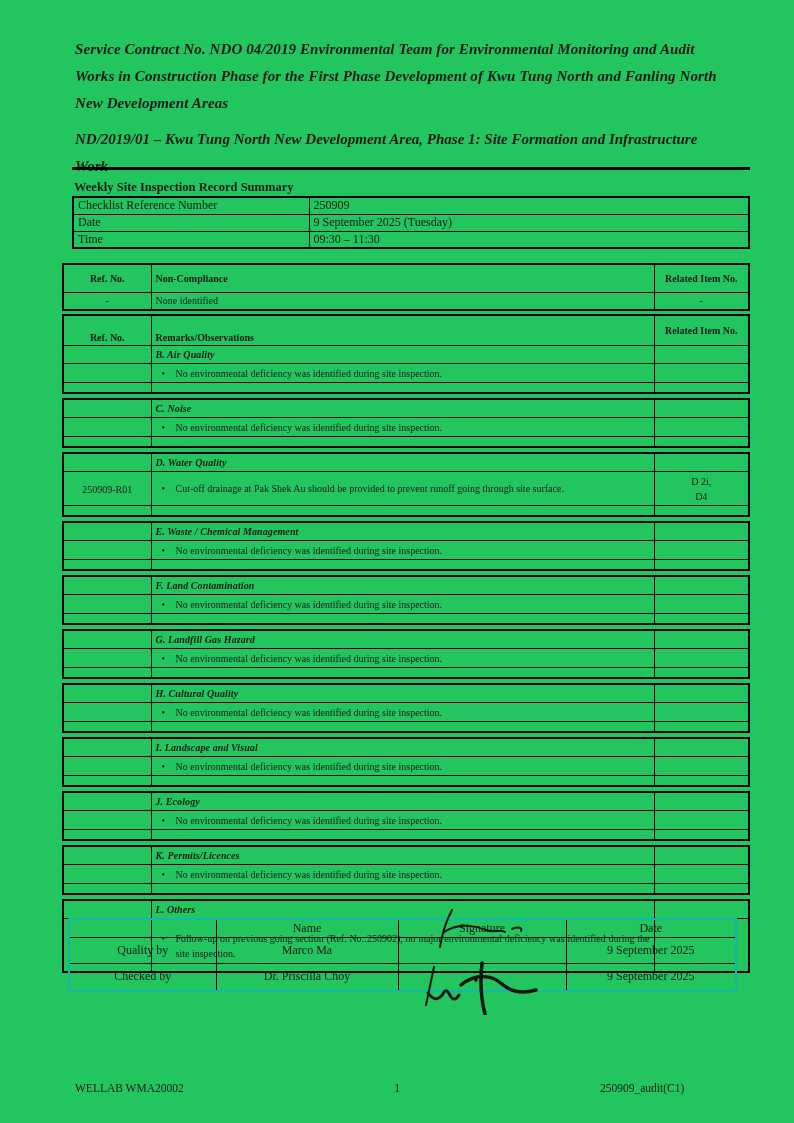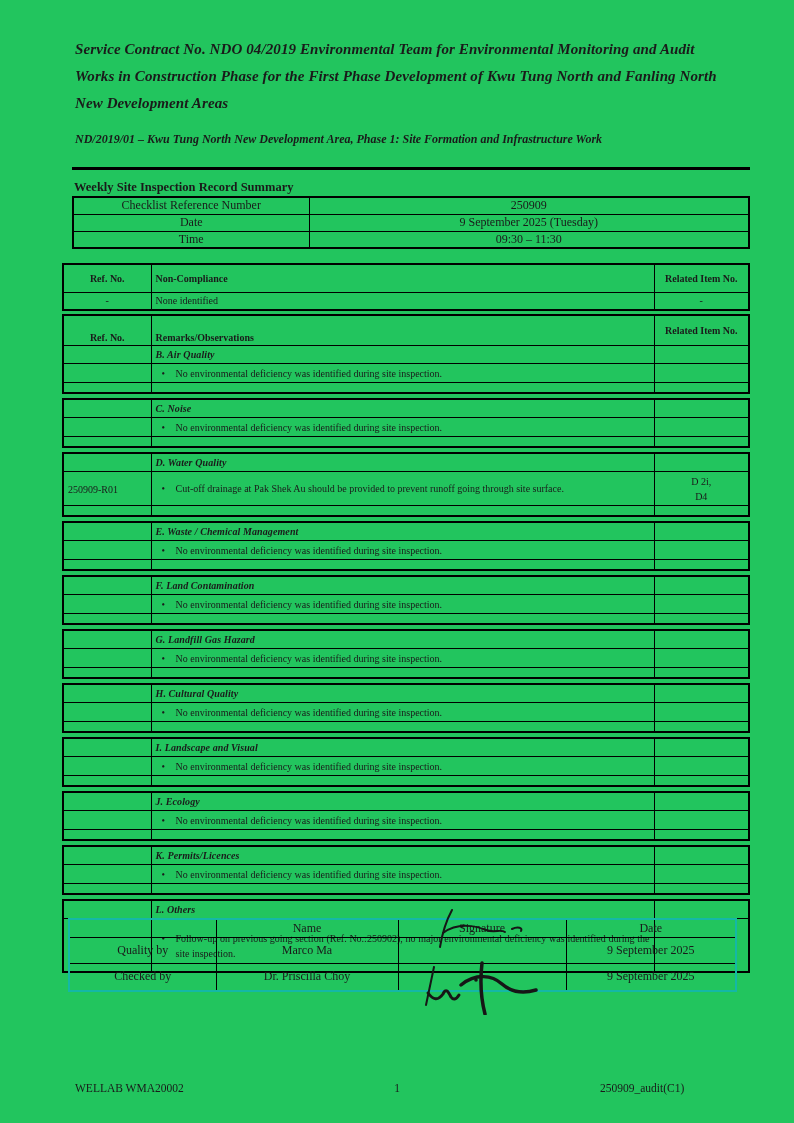--- a/index.html
+++ b/index.html
@@ -14,38 +14,38 @@
     overflow:hidden;
   }
   
   .doc-header { position:absolute; left:75px; top:36px; width:648px; }
   .doc-title {
     font-size:15px; font-weight:bold; font-style:italic;
     line-height:27px; letter-spacing:0.1px;
   }
   .doc-subtitle {
     margin-top:9px;
-    font-size:12px; font-weight:bold; font-style:italic;
+    font-size:15px; font-weight:bold; font-style:italic;
     line-height:27px;
   }
   .header-rule {
     position:absolute; left:72px; top:167px; width:678px; height:2.5px;
     background:#000;
   }
   
   .summary-heading {
     position:absolute; left:74px; top:180px;
     font-size:12.5px; font-weight:bold;
   }
   .summary-table {
     position:absolute; left:72px; top:196px; width:678px;
     border-collapse:collapse; font-size:12px;
   }
   .summary-table td {
-    border:1px solid #000; height:17px; padding:0 4px; vertical-align:middle;text-align:center;
+    border:1px solid #000; height:17px; padding:0 4px; vertical-align:middle;
   }
   .summary-table { border:2px solid #000; }
   .summary-table td.lbl { width:236px; }
   
   .main-wrap { position:absolute; left:62px; top:263px; width:686px; }
   table.block {
     width:100%; border-collapse:collapse; table-layout:fixed;
     font-size:10px; border:2px solid #000;
   }
   table.block td { border:1px solid #000; padding:1px 4px; vertical-align:middle; }
@@ -64,21 +64,21 @@
   .sec-title {
     font-weight:bold; font-style:italic; letter-spacing:0.1px;margin-left:37px;
   }
   .bullet-row td { height:18px; vertical-align:top; }
   .bullet-cell {
     position:relative; padding-left:24px !important; text-align:justify;
     line-height:15px; padding-top:2px !important;
   }
   .bullet-cell::before { content:"\2022"; position:absolute; left:10px; }
   .tall .bullet-cell { padding-top:12px !important; padding-bottom:10px !important; }
-  .ref-cell { vertical-align:top; padding-top:4px !important; }
+  .ref-cell { text-align:center; vertical-align:top; padding-top:4px !important; }
   .related-cell { text-align:center; white-space:pre-line; vertical-align:top; padding-top:2px !important; line-height:15px; }
   .empty-row td { height:11px; }
   .section-table { margin-top:4px; }
   .section-table.first { margin-top:0; }
   
   .signoff-table {
     position:absolute; left:68px; top:918px; width:667px;
     border-collapse:collapse; table-layout:fixed;
     font-size:12px; border:2px solid #14b8a6;
   }

